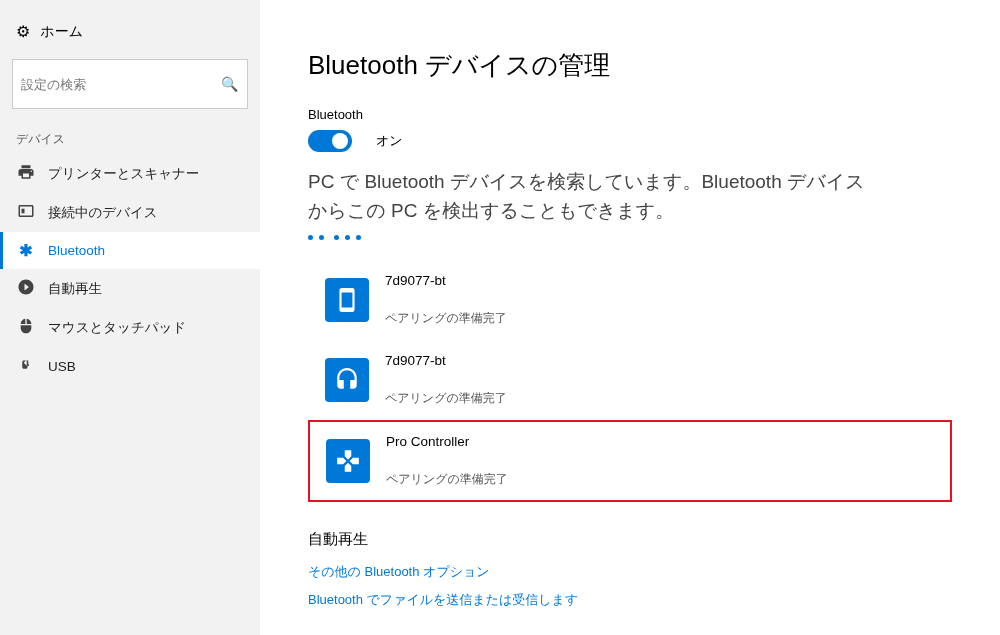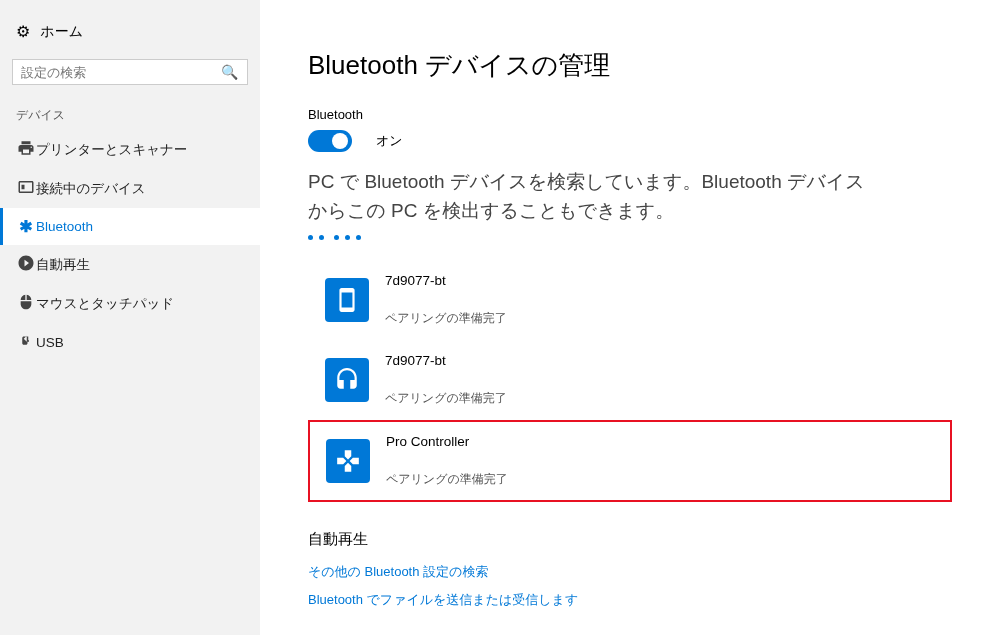--- a/index.html
+++ b/index.html
@@ -31,21 +31,21 @@
       cursor: pointer;
       gap: 10px;
       font-size: 14px;
     }
 
     .search-box {
       margin: 8px 12px 12px 12px;
       display: flex;
       border: 1px solid #ccc;
       background: #fff;
-      padding: 4px 8px;
+      padding: 16px 8px;
     }
     .search-box input {
       border: none;
       outline: none;
       flex: 1;
       font-size: 13px;
       background: transparent;
       font-family: inherit;
       color: #666;
     }
@@ -58,20 +58,21 @@
       padding: 10px 16px 6px 16px;
       font-size: 12px;
       color: #555;
     }
 
     .sidebar-item {
       display: flex;
       align-items: center;
       padding: 9px 16px;
       cursor: pointer;
+      gap: 12px;
       font-size: 13.5px;
       color: #222;
     }
     .sidebar-item.active {
       background: #fff;
       color: #0078d7;
       font-weight: 500;
     }
     .sidebar-item.active .item-icon {
       color: #0078d7;
@@ -365,16 +366,16 @@
       <div class="device-info">
         <span class="device-name">Pro Controller</span>
         <span class="device-status">ペアリングの準備完了</span>
       </div>
     </div>
 
   </div>
 
   <h2 class="related-title">自動再生</h2>
 
-  <a class="related-link">その他の Bluetooth 設定の検索</a>
+  <a class="related-link">その他の Bluetooth オプション</a>
   <a class="related-link">Bluetooth でファイルを送信または受信します</a>
 
 </div>
 
 </body></html>

